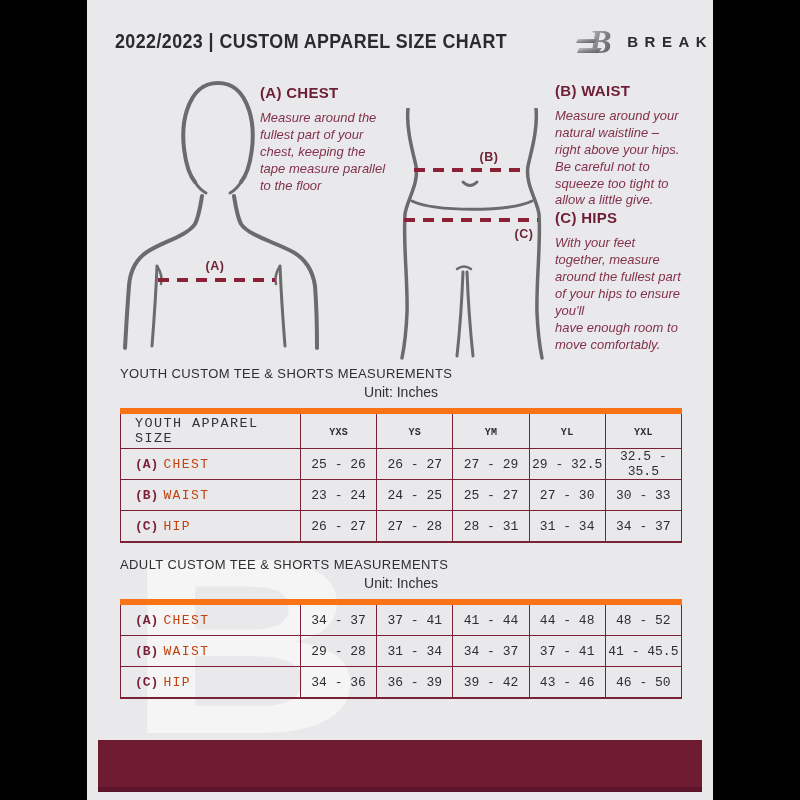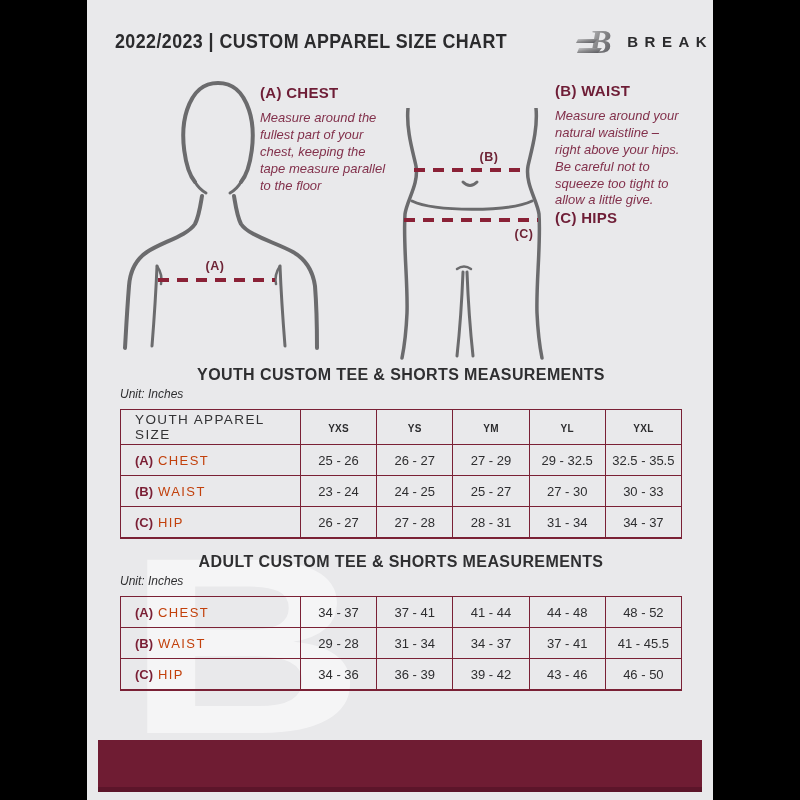--- a/index.html
+++ b/index.html
@@ -50,30 +50,31 @@
     white-space:pre-line;margin:0;
   }
   .hips-block{}
   .marker-label{
     font-weight:bold;font-size:12.5px;fill:#6e2436;letter-spacing:.5px;
     font-family:"Liberation Sans", sans-serif;
   }
   
   .tables{position:absolute;top:366px;left:33px;width:562px;z-index:1;}
   .table-title{
-    text-align:center;font-size:16px;font-weight:bold;color:#2f2f31;
+    text-align:left;font-size:13px;font-weight:normal;color:#2f2f31;
     letter-spacing:.4px;margin:0 0 3px 0;
   }
   .table-unit{
-    font-size:12px;font-style:italic;color:#2f2f31;margin:0 0 8px 0;
+    text-align:center;font-size:14px;color:#2f2f31;margin:0 0 8px 0;
   }
   table.size-table{
     width:100%;border-collapse:collapse;table-layout:fixed;
-    border-top:1px solid #f97316;border-bottom:2px solid #7a2135;
+    border-top:6px solid #f97316;border-bottom:2px solid #7a2135;
     background:transparent;
+    font-family:Liberation Mono, monospace;
   }
   table.size-table col.c-label{width:180px;}
   table.size-table th,table.size-table td{
     border:1.5px solid #7a2135;height:30px;padding:0;
     text-align:center;vertical-align:middle;
     font-size:13px;color:#2e2e30;background:transparent;
   }
   table.size-table tr.head-row th{height:34px;}
   .label-cell{text-align:left !important;padding-left:14px !important;}
   .apparel-label{font-weight:normal;font-size:13.5px;letter-spacing:1.4px;color:#333335;}
@@ -160,20 +161,27 @@
         <p class="guide-heading">(B) WAIST</p>
         <p class="guide-body">Measure around your
 natural waistline –
 right above your hips.
 Be careful not to
 squeeze too tight to
 allow a little give.</p>
       </div>
       <div class="hips-block">
         <p class="guide-heading">(C) HIPS</p>
+        <p class="guide-body">With your feet
+together, measure
+around the fullest part
+of your hips to ensure
+you'll
+have enough room to
+move comfortably.</p>
       </div>
     </div>
 
     <section class="tables">
 
       <div class="youth-block">
         <p class="table-title">YOUTH CUSTOM TEE &amp; SHORTS MEASUREMENTS</p>
         <p class="table-unit">Unit: Inches</p>
         <table class="size-table">
           <colgroup>

